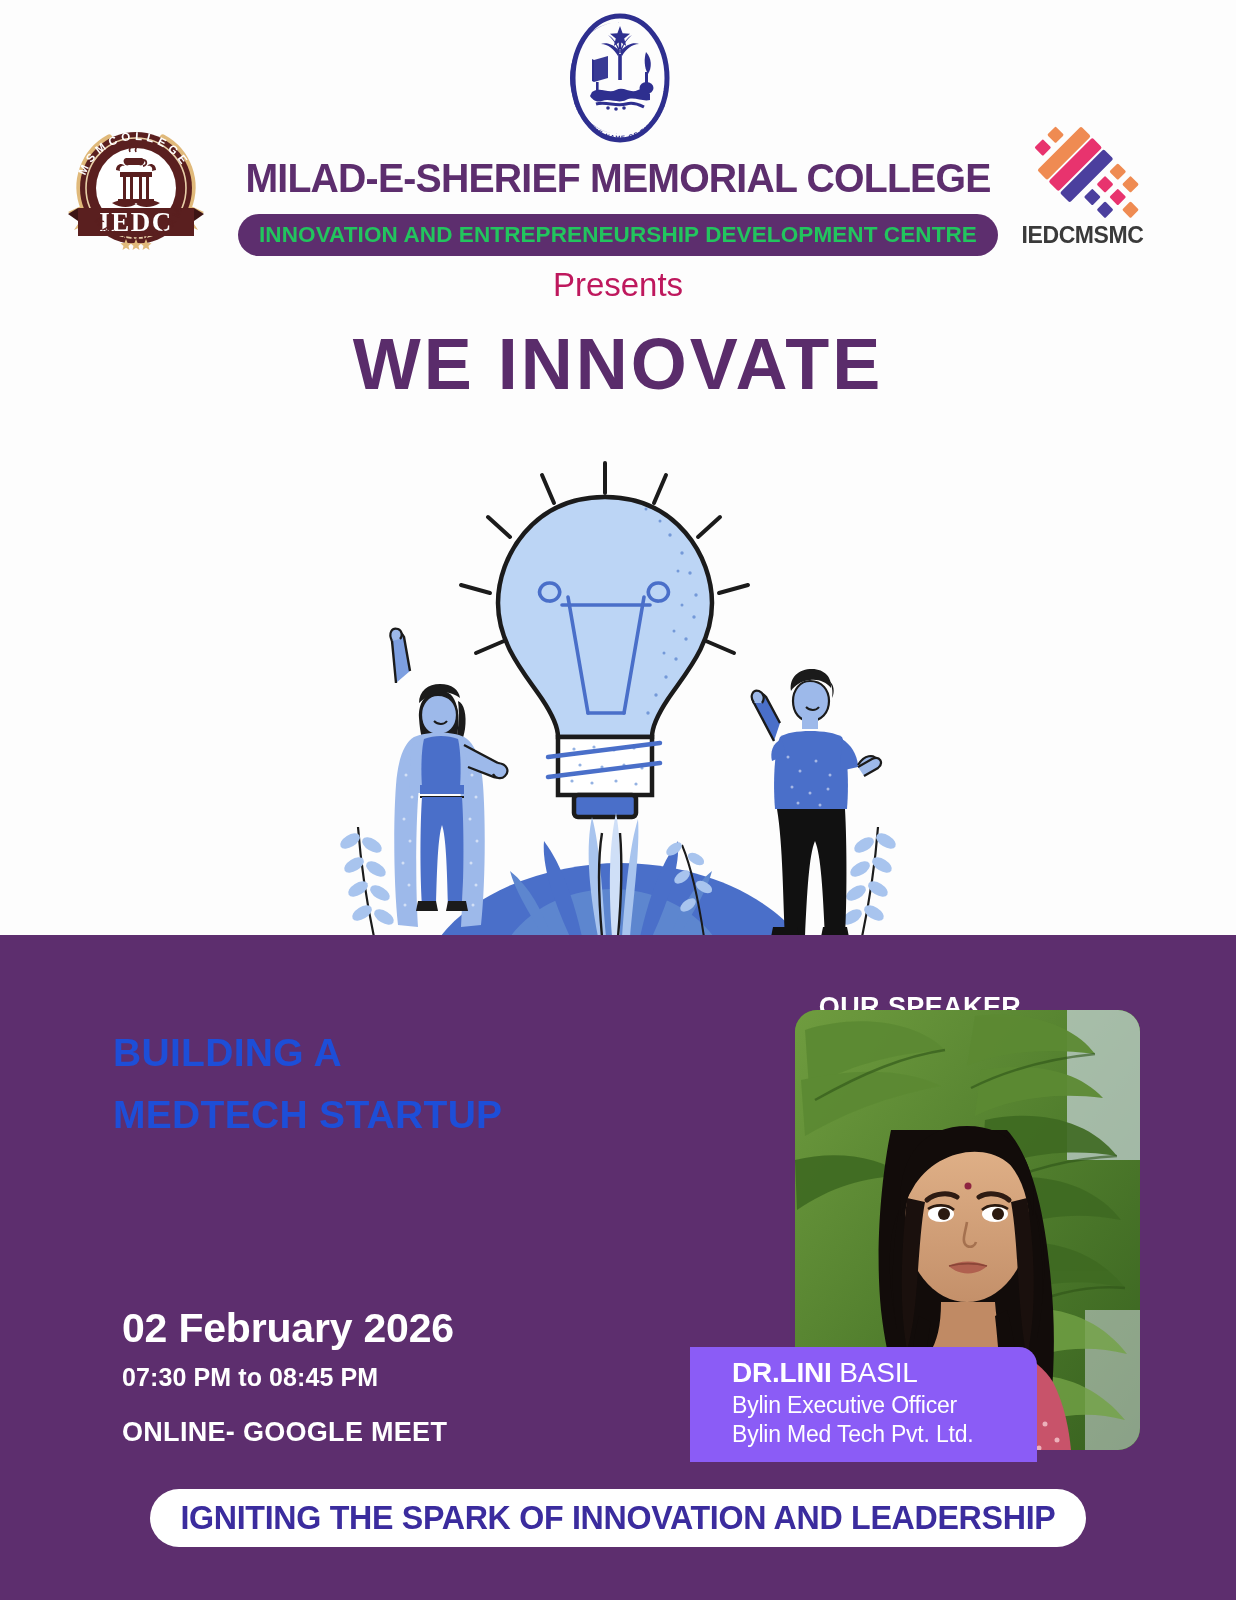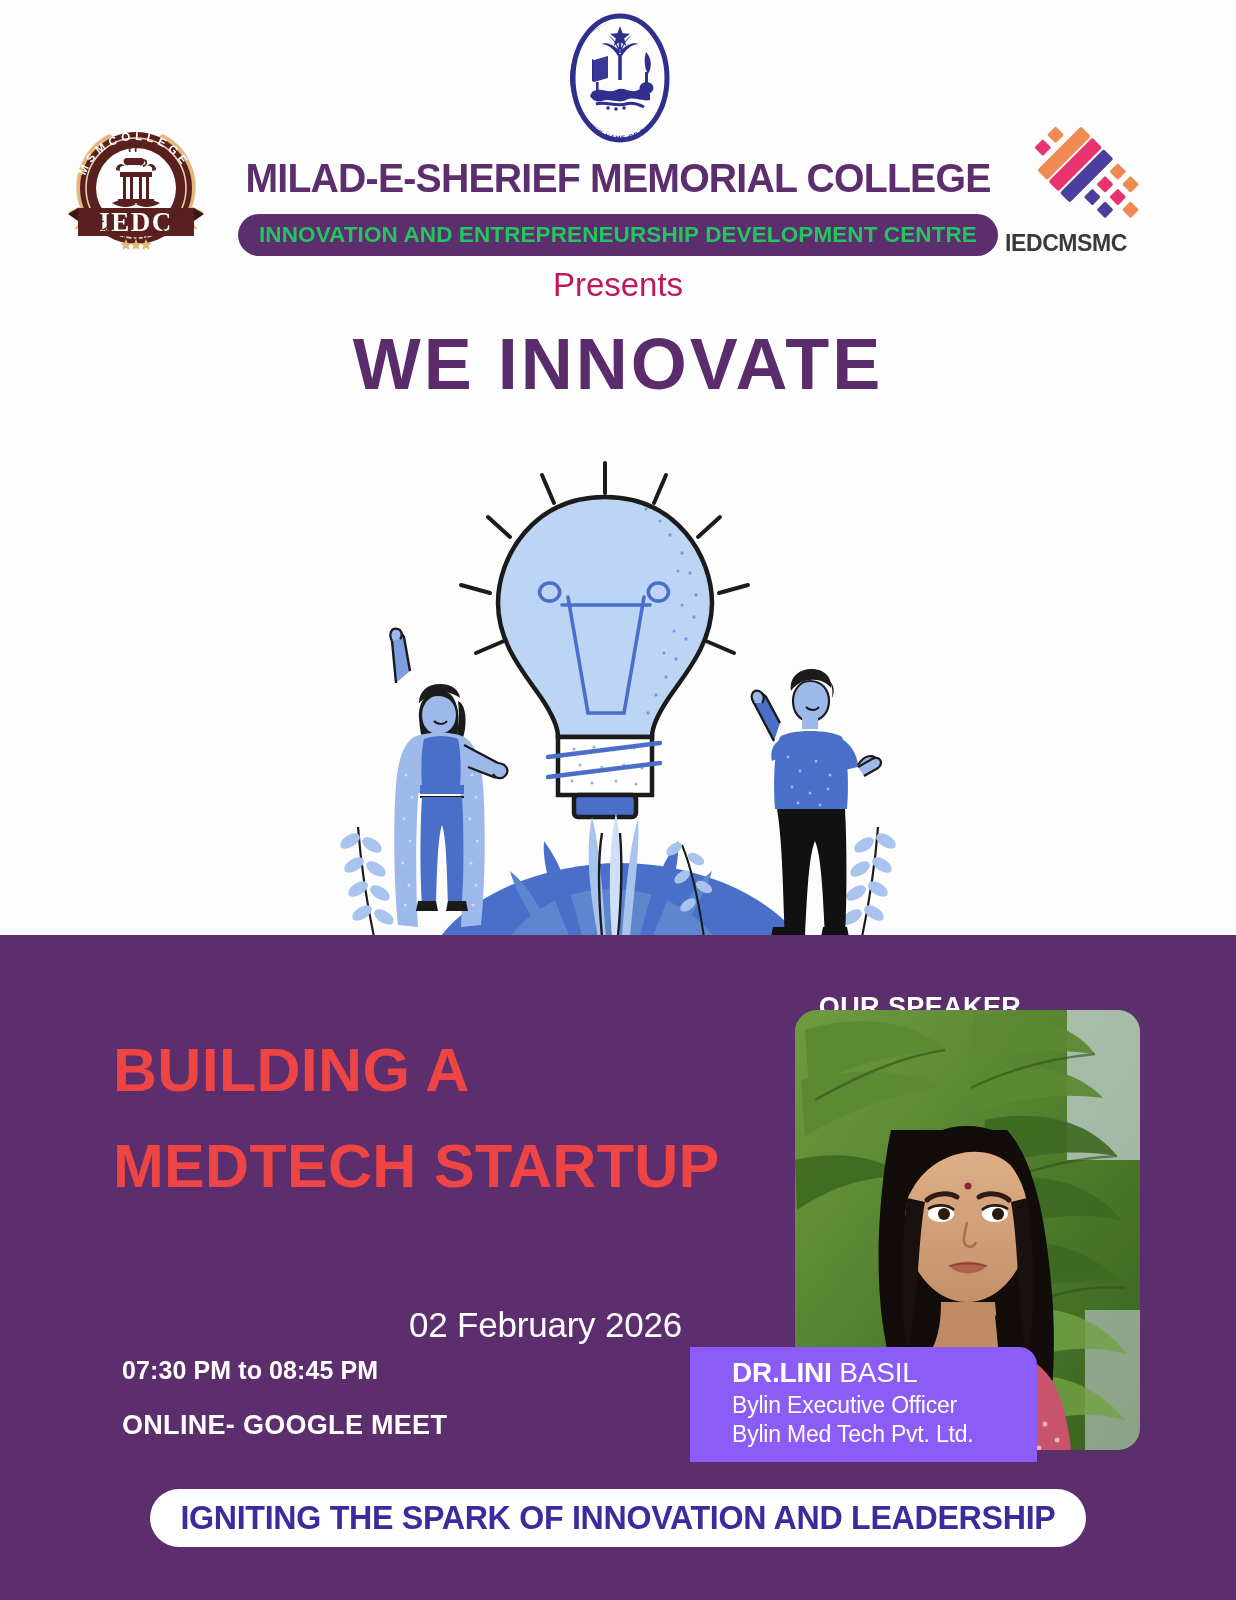--- a/index.html
+++ b/index.html
@@ -44,25 +44,25 @@
   
   .iedcmsmc-logo {
     position: absolute;
     left: 1010px; top: 118px;
     width: 142px; height: 136px;
   }
   .iedcmsmc-word {
     position: absolute;
     left: 1005px; top: 222px;
     width: 155px;
+    text-align: center;
     font-size: 23px;
     font-weight: bold;
     color: #3a3a3a;
     letter-spacing: -0.4px;
-    margin-top: 8px;
   }
 
   
   .college-name {
     position: absolute;
     left: 0; top: 156px;
     width: 1236px;
     text-align: center;
     font-size: 40px;
     font-weight: bold;
@@ -144,38 +144,37 @@
     width: 345px; height: 440px;
     border-radius: 22px;
     overflow: hidden;
     background: #4c7f33;
   }
 
   .session-title {
     position: absolute;
     left: 113px; top: 1022px;
     width: 660px;
-    color: #ef4444;
-    font-size: 61px;
+    color: #1d4ed8;
+    font-size: 39px;
     font-weight: bold;
     line-height: 1.58;
     letter-spacing: 0.3px;
   }
 
   .date-block {
     position: absolute;
     left: 122px; top: 1305px;
     width: 560px;
     color: #ffffff;
   }
   .date-line {
-    font-size: 35px;
-    font-weight: normal;
+    font-size: 41px;
+    font-weight: bold;
     letter-spacing: -0.2px;
-    text-align: right;
   }
   .time-line {
     font-size: 25px;
     font-weight: bold;
     margin-top: 11px;
     letter-spacing: 0.1px;
   }
   .venue-line {
     font-size: 27px;
     font-weight: bold;

